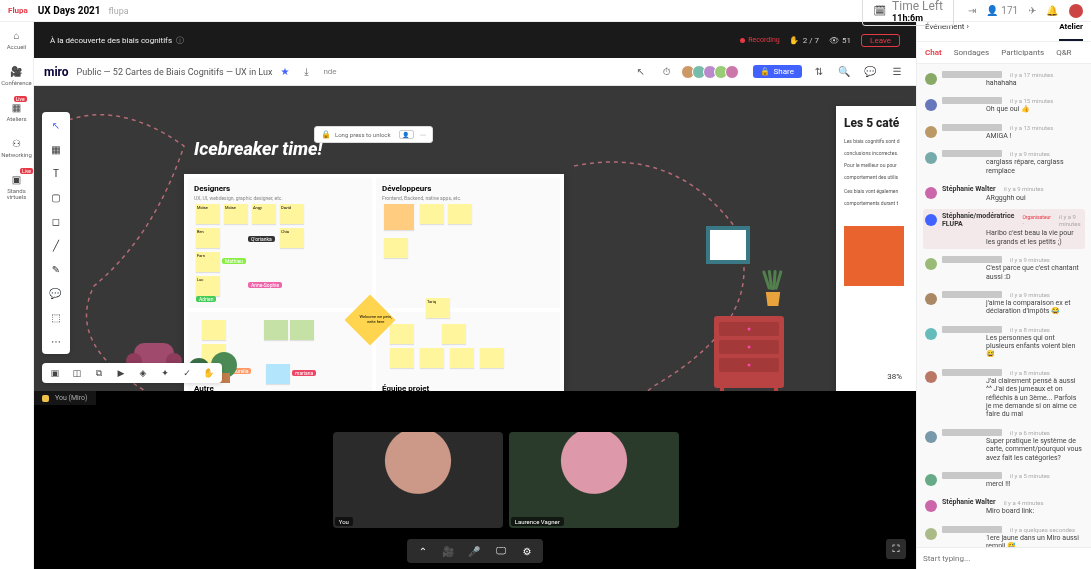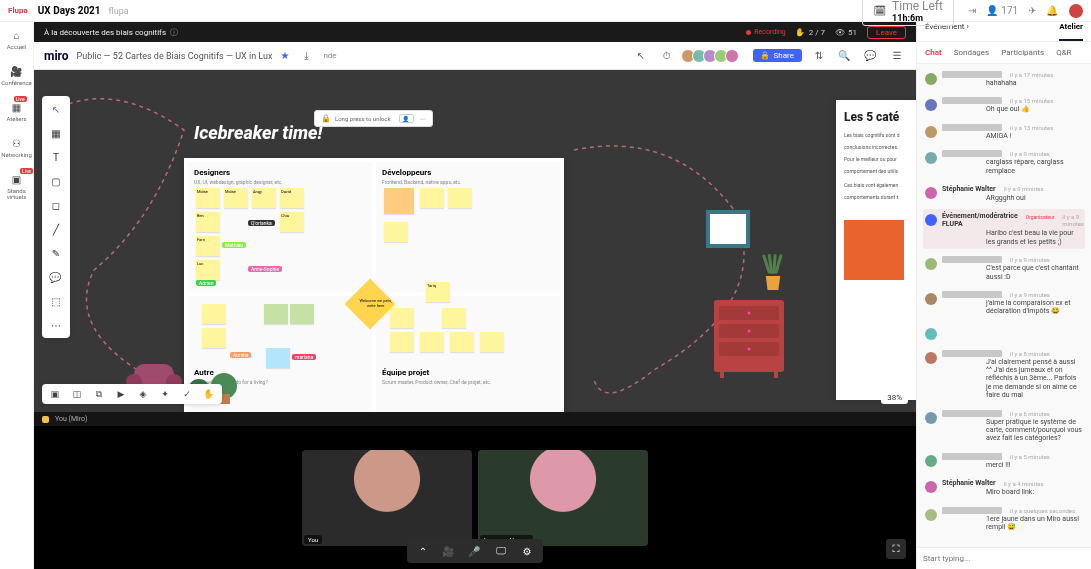--- a/index.html
+++ b/index.html
@@ -24,21 +24,21 @@
 .leftnav { width: 34px; background: #fff; border-right: 1px solid #eee; padding-top: 28px; display: flex; flex-direction: column; align-items: center; gap: 14px; }
 .leftnav .navitem { display:flex; flex-direction:column; align-items:center; gap:2px; cursor:pointer; position:relative; }
 .leftnav .navitem .ic { width:14px; height:14px; display:flex; align-items:center; justify-content:center; color:#444; }
 .leftnav .navitem .lbl { font-size: 6px; color:#666; text-align:center; line-height:1; }
 .leftnav .badge { position:absolute; top:-4px; right:0px; background:#e63946; color:#fff; font-size:5px; padding:0 2px; border-radius:2px; }
 
 
 .main { flex:1; display:flex; flex-direction:column; padding-top:22px; position:relative; }
 
 
-.sessbar { height: 20px; background: #1a1a1a; display:flex; align-items:center; padding:0 10px; color:#fff; font-size:8px; }
+.sessbar { height: 36px; background: #1a1a1a; display:flex; align-items:center; padding:0 16px; color:#fff; font-size:8px; }
 .sessbar .stitle { color:#eee; }
 .sessbar .helpic { margin-left:4px; color:#888; }
 .sessbar .spacer { flex:1; }
 .sessbar .rec { color:#e63946; font-size:7px; display:flex; align-items:center; gap:3px; }
 .sessbar .rec::before { content:''; width:5px; height:5px; background:#e63946; border-radius:50%; display:inline-block; }
 .sessbar .stat { margin-left:10px; display:flex; align-items:center; gap:3px; color:#ccc; }
 .sessbar .leave { margin-left:10px; border:1px solid #e63946; color:#e63946; padding:1px 8px; border-radius:3px; font-size:8px; cursor:pointer; }
 
 
 .miroarea { flex:1; background:#f5f5f6; position:relative; overflow:hidden; }
@@ -89,33 +89,33 @@
 .frame1 { position:absolute; left:0; top:10px; width:44px; height:38px; border:4px solid #3a7886; background:#fff; }
 .plant1 { position:absolute; left:55px; top:50px; width:24px; height:40px; }
 .plant1 .pot { position:absolute; bottom:0; left:3px; width:18px; height:14px; background:#e8a33d; clip-path: polygon(10% 0, 90% 0, 80% 100%, 20% 100%); }
 .plant1 .leaves { position:absolute; bottom:12px; left:2px; width:20px; height:24px; }
 .plant1 .leaves span { position:absolute; width:3px; height:20px; background:#51804d; border-radius:2px; }
 .dresser { position:absolute; left:8px; top:100px; width:70px; height:72px; background:#b94343; border-radius:3px; }
 .dresser .drawer { position:absolute; left:5px; width:60px; height:14px; background:#a33939; border-radius:2px; }
 .dresser .drawer::after { content:''; position:absolute; left:50%; top:50%; transform:translate(-50%,-50%); width:3px; height:3px; background:#f4a; border-radius:50%; }
 .dresser .leg { position:absolute; bottom:-6px; width:4px; height:6px; background:#b94343; }
 
-.slideright { position:absolute; right:0; top:20px; width:80px; height:300px; background:#fff; box-shadow:-2px 0 6px rgba(0,0,0,0.15); padding:10px 8px; overflow:hidden;margin-top:10px; }
+.slideright { position:absolute; right:0; top:20px; width:80px; height:300px; background:#fff; box-shadow:-2px 0 6px rgba(0,0,0,0.15); padding:10px 8px; overflow:hidden; }
 .slideright h3 { font-size:12px; font-weight:800; color:#222; margin-bottom:8px; white-space:nowrap; }
 .slideright p { font-size:5px; color:#555; margin-bottom:6px; }
 .slideright .card-orange { margin-top:20px; width:60px; height:60px; background:#e8632e; }
 
 
 .dashpath { position:absolute; top:0; left:0; width:100%; height:100%; pointer-events:none; }
 
 
 .armchair { position:absolute; left:90px; bottom:10px; width:60px; height:50px; }
 
 
-.videostrip { height:157px; background:#000; position:relative; display:flex; flex-direction:column; }
+.videostrip { height:178px; background:#000; position:relative; display:flex; flex-direction:row; }
 .vshead { height:14px; display:flex; align-items:center; padding:0 8px; gap:6px; background:#151515; }
 .vshead .vdot { width:7px; height:7px; background:#f0c14b; border-radius:2px; }
 .vshead .vlbl { font-size:7px; color:#aaa; }
 .vsbody { flex:1; display:flex; justify-content:center; align-items:center; gap:6px; }
 .vtile { width:170px; height:96px; background:#2a2a2a; border-radius:4px; position:relative; overflow:hidden; }
 .vtile .nametag { position:absolute; left:2px; bottom:2px; background:rgba(0,0,0,0.6); color:#fff; font-size:6px; padding:1px 4px; border-radius:2px; }
 .vcontrols { position:absolute; left:50%; bottom:6px; transform:translateX(-50%); background:#2c2c2c; border-radius:4px; padding:4px 8px; display:flex; gap:10px; }
 .vcontrols .vc { width:16px; height:16px; display:flex; align-items:center; justify-content:center; color:#fff; cursor:pointer; }
 .fsbtn { position:absolute; right:10px; bottom:10px; width:20px; height:20px; background:#2c2c2c; border-radius:3px; display:flex; align-items:center; justify-content:center; color:#fff; cursor:pointer; }
 
@@ -475,21 +475,21 @@
               <span class="author">Stéphanie Walter</span>
               <span class="time">il y a 9 minutes</span>
             </div>
             <div class="text">ARggghh oui</div>
           </div>
         </div>
         <div class="msg hl">
           <span class="mav" style="background: rgb(66, 98, 255);"></span>
           <div class="mcontent">
             <div class="mheader">
-              <span class="author">Événement/modératrice FLUPA</span>
+              <span class="author">Stéphanie/modératrice FLUPA</span>
               <span class="orgbadge">Organisateur ·</span>
               <span class="time">il y a 9 minutes</span>
             </div>
             <div class="text">Haribo c'est beau la vie pour les grands et les petits ;)</div>
           </div>
         </div>
         <div class="msg">
           <span class="mav" style="background: rgb(153, 187, 119);"></span>
           <div class="mcontent">
             <div class="mheader">
@@ -504,20 +504,27 @@
           <div class="mcontent">
             <div class="mheader">
               <span class="author redact"></span>
               <span class="time">il y a 9 minutes</span>
             </div>
             <div class="text">j'aime la comparaison ex et déclaration d'impôts 😂</div>
           </div>
         </div>
         <div class="msg">
           <span class="mav" style="background: rgb(102, 187, 187);"></span>
+          <div class="mcontent">
+            <div class="mheader">
+              <span class="author redact"></span>
+              <span class="time">il y a 8 minutes</span>
+            </div>
+            <div class="text">Les personnes qui ont plusieurs enfants voient bien 😅</div>
+          </div>
         </div>
         <div class="msg">
           <span class="mav" style="background: rgb(187, 119, 102);"></span>
           <div class="mcontent">
             <div class="mheader">
               <span class="author redact"></span>
               <span class="time">il y a 8 minutes</span>
             </div>
             <div class="text">J'ai clairement pensé à aussi ^^ J'ai des jumeaux et on réfléchis à un 3ème... Parfois je me demande si on aime ce faire du mal</div>
           </div>

